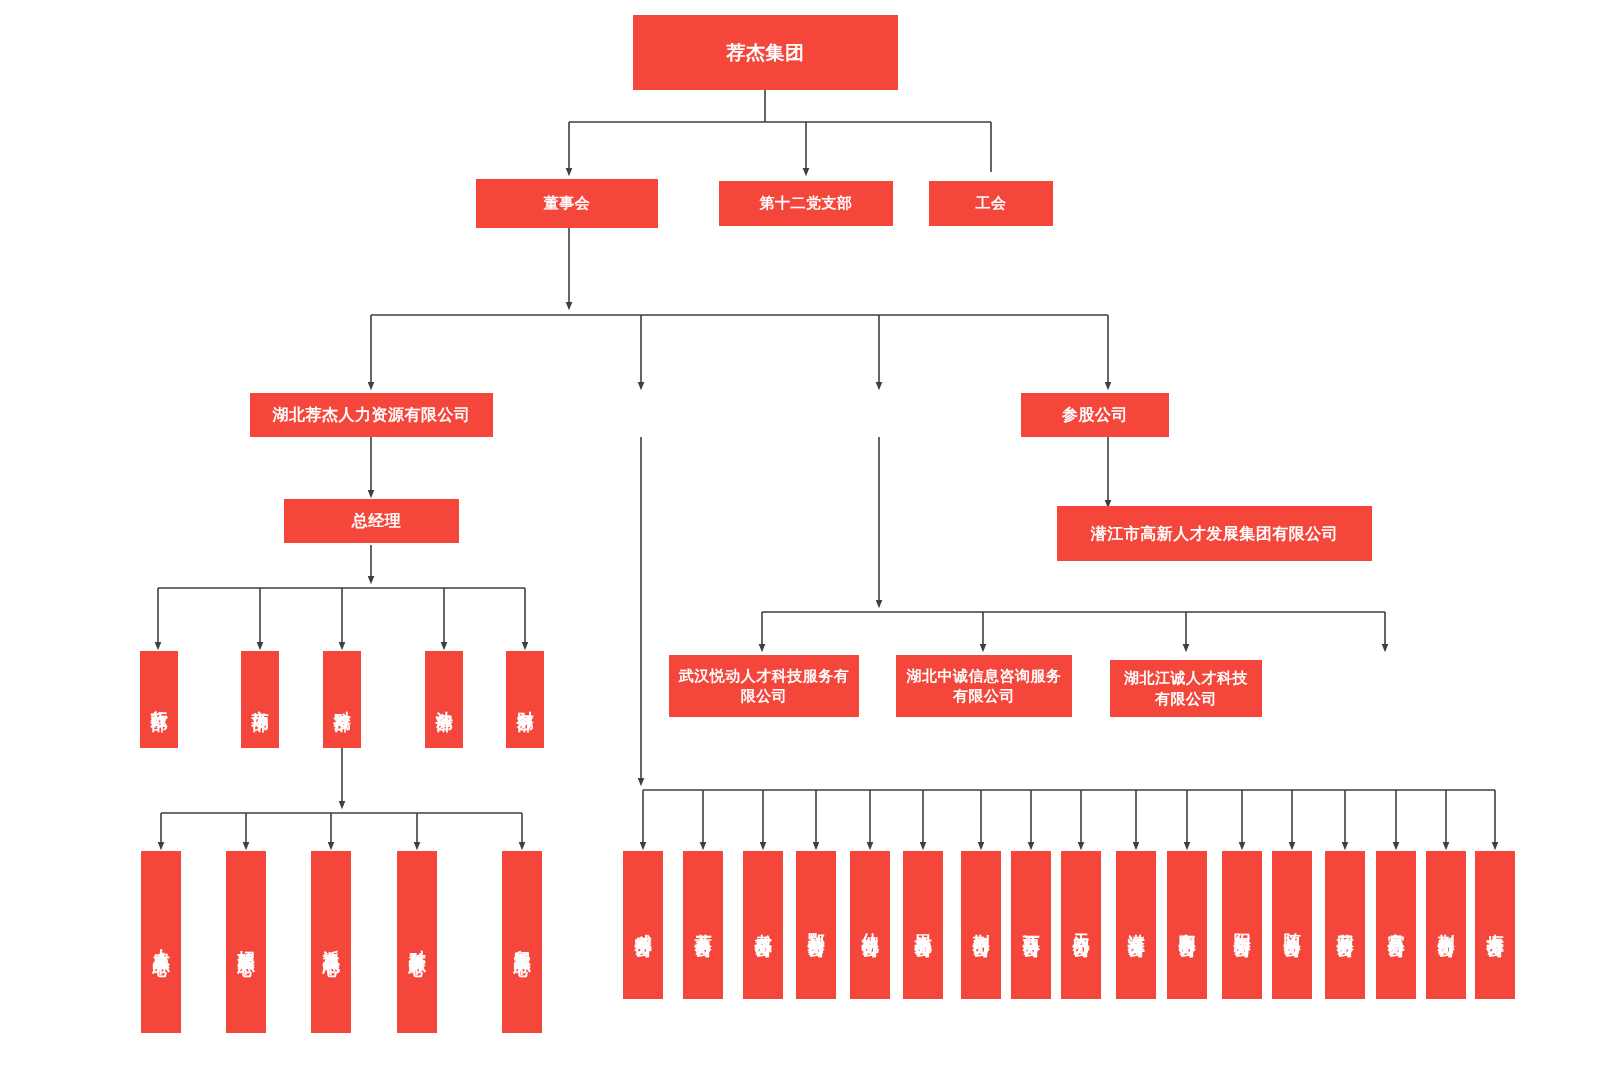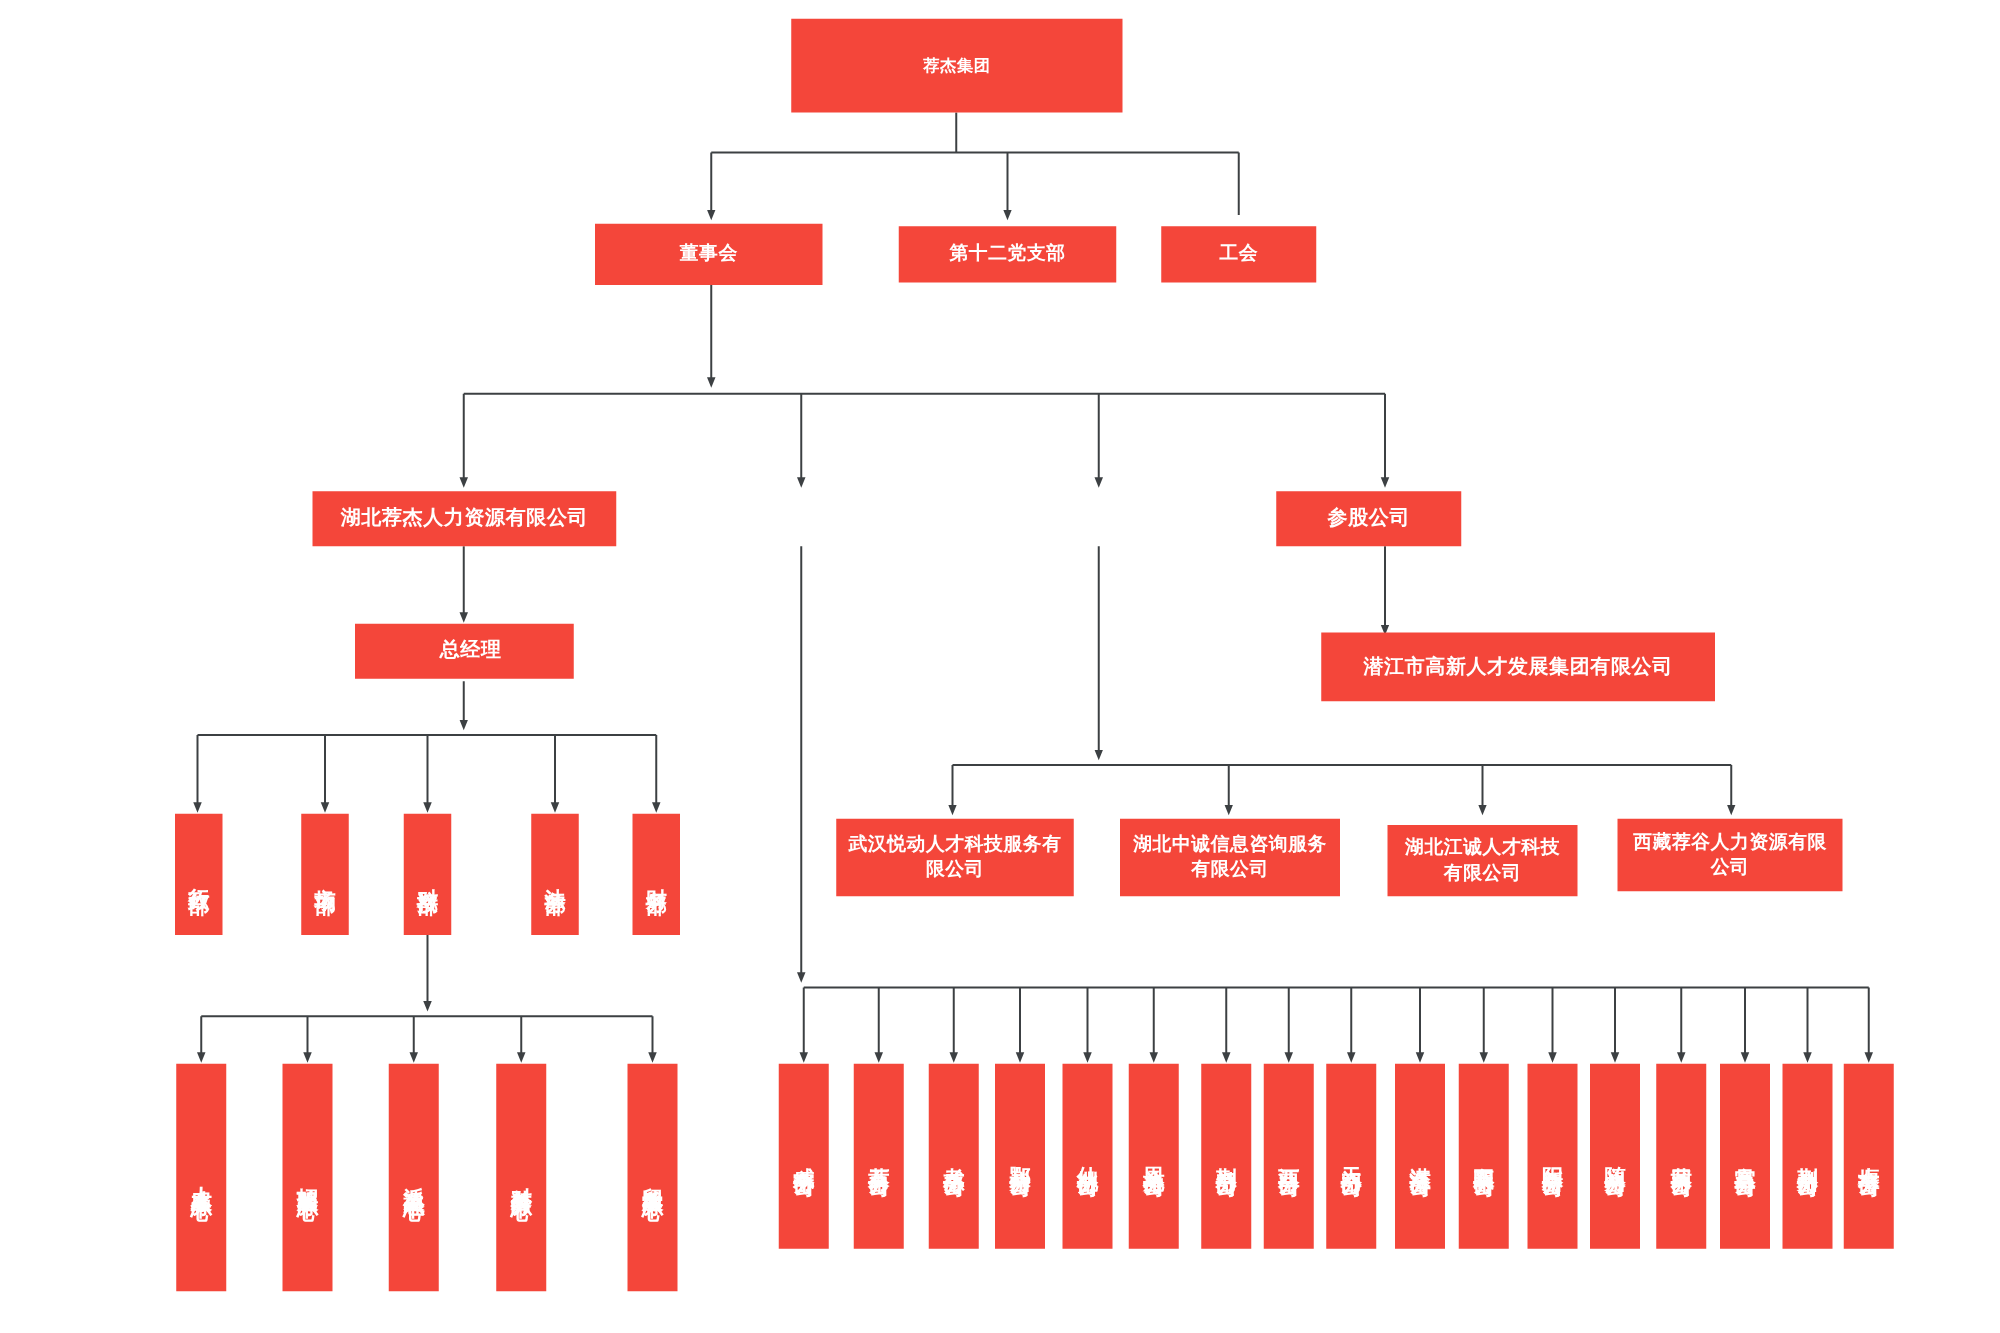--- a/index.html
+++ b/index.html
@@ -42,21 +42,21 @@
     line-height: 1.35;
     letter-spacing: 0.5px;
   }
   .node.vertical {
     writing-mode: vertical-rl;
     text-orientation: upright;
     line-height: 1.25;
     letter-spacing: 2px;
     padding: 6px 0;
   }
-  .n-root      { font-size: 13px; }
+  .n-root      { font-size: 19px; }
   .n-level2    { font-size: 15px; }
   .n-level3    { font-size: 16px; }
   .n-gm        { font-size: 16px; padding-left: 10px; }
   .n-dept      { font-size: 17px; }
   .n-center    { font-size: 17px; }
   .n-sub       { font-size: 15px; padding: 20px 8px; }
   .n-equity    { font-size: 16px; }
   .n-branch    { font-size: 17px; }
 </style>
 </head>
@@ -155,21 +155,20 @@
 
   <div class="node vertical n-center" style="left:141px; top:851px; width:40px; height:182px;">人才服务中心</div>
   <div class="node vertical n-center" style="left:226px; top:851px; width:40px; height:182px;">招聘服务中心</div>
   <div class="node vertical n-center" style="left:311px; top:851px; width:40px; height:182px;">派遣外包中心</div>
   <div class="node vertical n-center" style="left:397px; top:851px; width:40px; height:182px;">对外劳务中心</div>
   <div class="node vertical n-center" style="left:502px; top:851px; width:40px; height:182px;">留学服务中心</div>
 
   <div class="node n-sub" style="left:669px; top:655px; width:190px; height:62px;">武汉悦动人才科技服务有限公司</div>
   <div class="node n-sub" style="left:896px; top:655px; width:176px; height:62px;">湖北中诚信息咨询服务有限公司</div>
   <div class="node n-sub" style="left:1110px; top:660px; width:152px; height:57px;">湖北江诚人才科技有限公司</div>
-  <div class="node n-sub" style="left:1294px; top:655px; width:180px; height:58px;">西藏荐谷人力资源有限公司</div>
 
   <div class="node vertical n-branch" style="left:623px; top:851px; width:40px; height:148px;">咸宁分公司</div>
   <div class="node vertical n-branch" style="left:683px; top:851px; width:40px; height:148px;">黄石分公司</div>
   <div class="node vertical n-branch" style="left:743px; top:851px; width:40px; height:148px;">孝感分公司</div>
   <div class="node vertical n-branch" style="left:796px; top:851px; width:40px; height:148px;">鄂州分公司</div>
   <div class="node vertical n-branch" style="left:850px; top:851px; width:40px; height:148px;">仙桃分公司</div>
   <div class="node vertical n-branch" style="left:903px; top:851px; width:40px; height:148px;">恩施分公司</div>
   <div class="node vertical n-branch" style="left:961px; top:851px; width:40px; height:148px;">荆门分公司</div>
   <div class="node vertical n-branch" style="left:1011px; top:851px; width:40px; height:148px;">江西分公司</div>
   <div class="node vertical n-branch" style="left:1061px; top:851px; width:40px; height:148px;">天门分公司</div>

